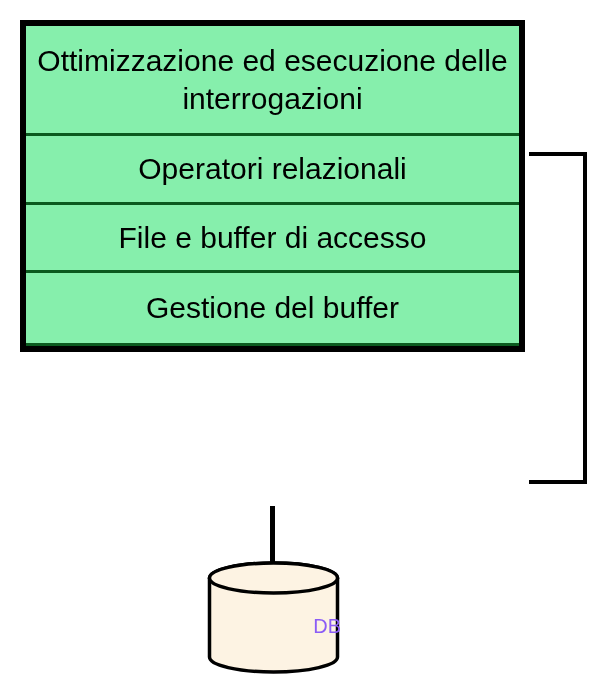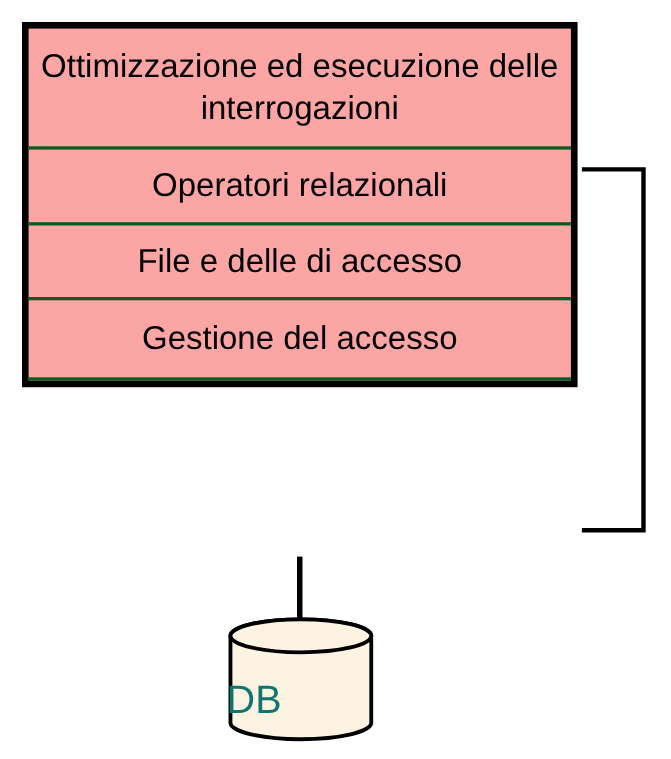--- a/index.html
+++ b/index.html
@@ -9,21 +9,21 @@
       width: 610px;
       height: 690px;
       position: relative;
     }
     .stack-container {
       position: absolute;
       left: 20px;
       top: 20px;
       width: 505px;
       border: 6px solid #000;
-      background: #fca5a5;
+      background: #86efac;
     }
     .layer {
       padding: 14px 22px;
       text-align: center;
       font-size: 30px;
       color: #000;
       line-height: 1.25;
     }
     .layer.tall {
       padding: 16px 10px;
@@ -48,43 +48,43 @@
       height: 115px;
     }
     .db-cylinder svg {
       display: block;
     }
     .db-label {
       position: absolute;
       top: 55px;
       left: 0;
       width: 100%;
-      text-align: left;
-      font-size: 36px;
-      color: #0f766e;
+      text-align: right;
+      font-size: 20px;
+      color: #8b5cf6;
     }
     .bracket {
       position: absolute;
       left: 525px;
       top: 148px;
       width: 80px;
       height: 340px;
     }
   </style>
 </head>
 <body>
 
 <div class="stack-container">
   <div class="layer tall">Ottimizzazione ed esecuzione delle interrogazioni</div>
   <div class="divider"></div>
   <div class="layer">Operatori relazionali</div>
   <div class="divider"></div>
-  <div class="layer">File e delle di accesso</div>
+  <div class="layer">File e buffer di accesso</div>
   <div class="divider"></div>
-  <div class="layer tall">Gestione del accesso</div>
+  <div class="layer tall">Gestione del buffer</div>
   <div class="divider"></div>
 </div>
 
 <div class="connector-vertical"></div>
 
 <div class="db-cylinder">
   <svg width="135" height="115" viewBox="0 0 135 115">
     <ellipse cx="67.5" cy="18" rx="64" ry="15" fill="#fdf3e3" stroke="#000" stroke-width="3.5"></ellipse>
     <path d="M 3.5 18 L 3.5 97 A 64 15 0 0 0 131.5 97 L 131.5 18" fill="#fdf3e3" stroke="#000" stroke-width="3.5"></path>
     <ellipse cx="67.5" cy="18" rx="64" ry="15" fill="#fdf3e3" stroke="#000" stroke-width="3.5"></ellipse>

